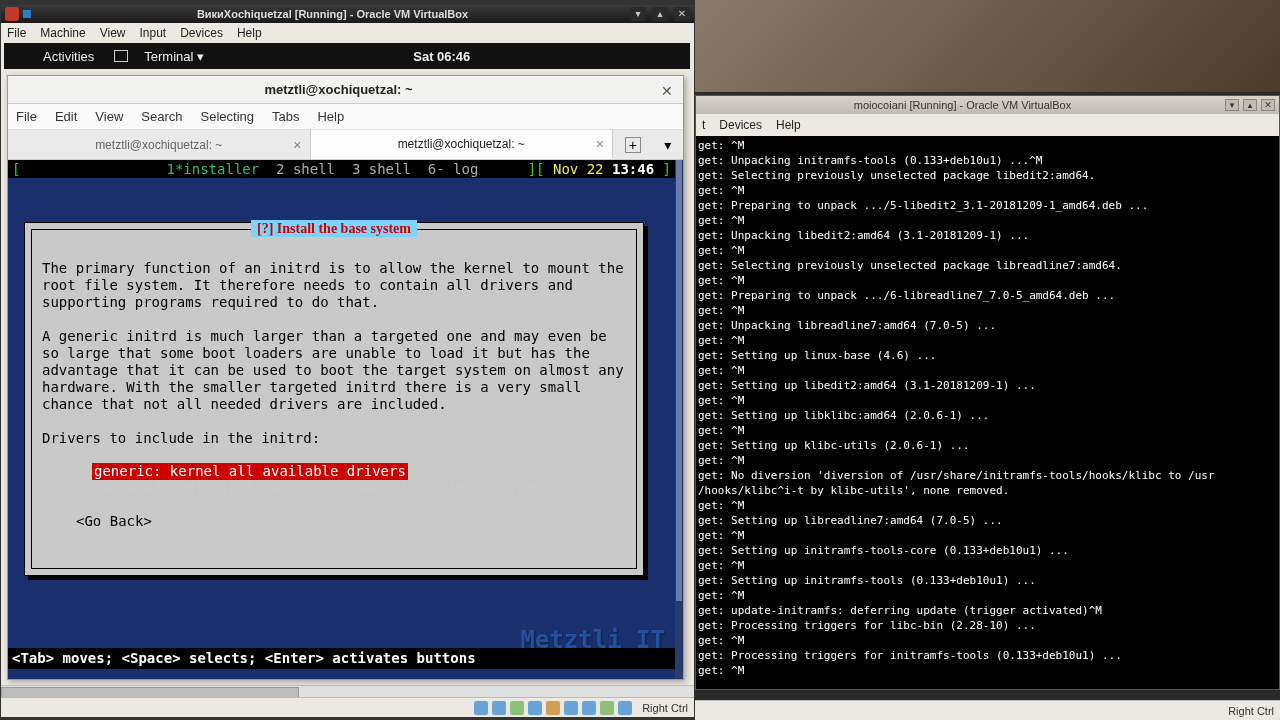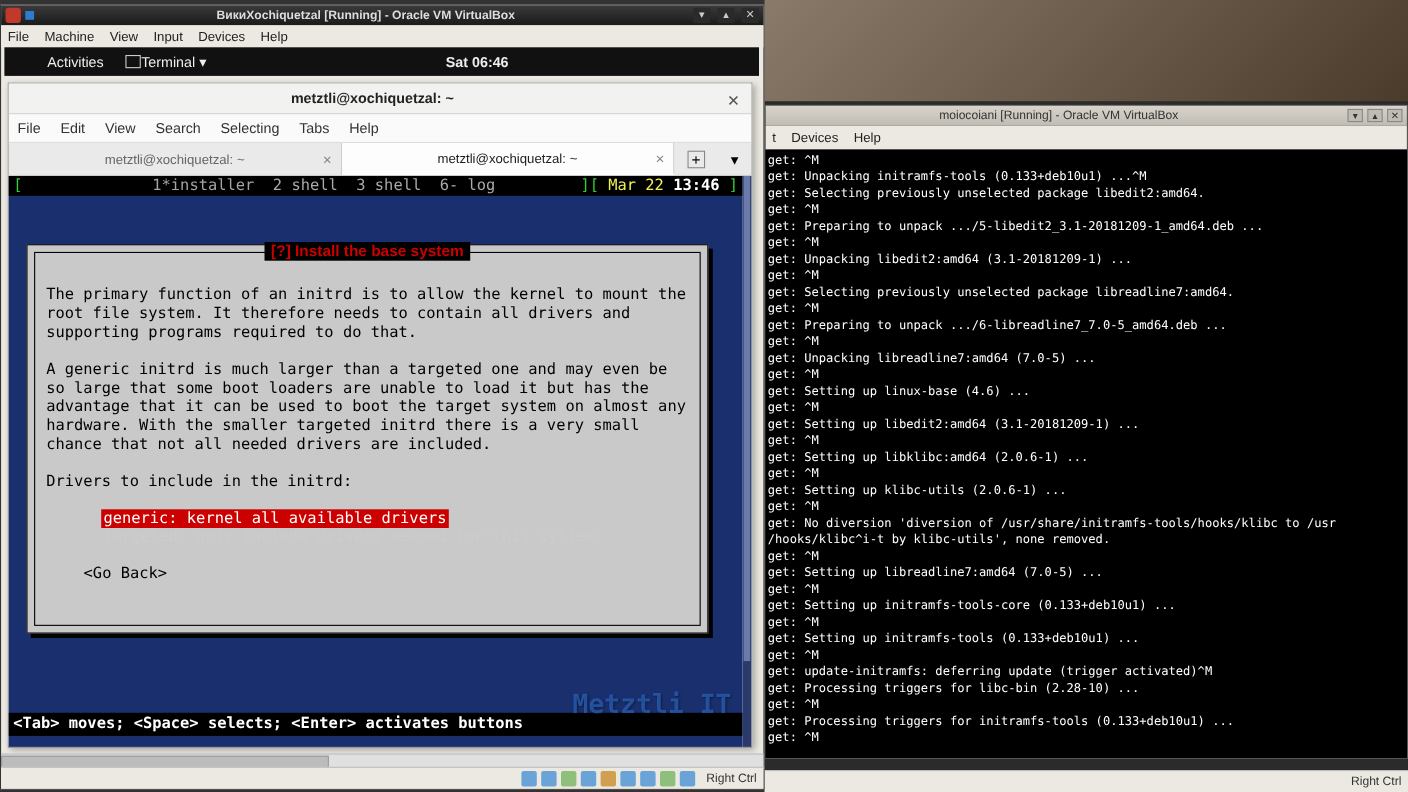--- a/index.html
+++ b/index.html
@@ -26,21 +26,21 @@
   .vm1-titlebar .blue { width: 8px; height: 8px; background: #2e7bcf; margin-right: 4px; }
   .vm1-titlebar-text { flex: 1; text-align: center; font-weight: bold; }
   .vm1-titlebar-btns { display: flex; gap: 6px; }
   .vm1-titlebar-btn { width: 16px; height: 14px; background: #2a2a2a; color: #ccc; font-size: 10px; text-align: center; line-height: 14px; cursor: pointer; border-radius: 2px; }
   .vm1-menu { height: 20px; background: #ece9e2; display: flex; align-items: center; padding: 0 6px; gap: 14px; font-size: 12px; color: #222; }
   .vm1-menu span { cursor: pointer; }
   
   
   .gnome-bar { position: absolute; top: 38px; left: 3px; right: 4px; height: 26px; background: #111; color: #eee; display: flex; align-items: center; padding: 0 10px; font-size: 13px; }
   .gnome-bar .activities { font-weight: normal; margin-right: 20px; cursor: pointer; margin-left: 29px; }
-  .gnome-bar .app { display: flex; align-items: center; gap: 0; cursor: pointer; }
+  .gnome-bar .app { display: flex; align-items: center; gap: 16px; cursor: pointer; }
   .gnome-bar .app-icon { width: 14px; height: 12px; border: 1px solid #ccc; }
   .gnome-bar .clock { margin-left: auto; margin-right: auto; font-weight: bold; }
   
   
   .term-win { position: absolute; top: 70px; left: 6px; right: 10px; height: 605px; background: #fff; border: 1px solid #999; box-shadow: 2px 2px 6px rgba(0,0,0,0.3); }
   .term-win-title { height: 28px; background: #f2f2f0; border-bottom: 1px solid #ccc; display: flex; align-items: center; padding: 0 8px; }
   .term-win-title-text { flex: 1; text-align: center; font-size: 13px; color: #222; font-weight: bold; }
   .term-win-close { width: 14px; height: 14px; cursor: pointer; font-size: 14px; color: #555; }
   .term-win-menu { height: 26px; background: #fafafa; border-bottom: 1px solid #ddd; display: flex; align-items: center; padding: 0 8px; gap: 18px; font-size: 13px; color: #333; }
   .term-win-menu span { cursor: pointer; }
@@ -49,29 +49,29 @@
   .term-tab.active { background: #fdfdfd; color: #222; border-bottom: 2px solid #fdfdfd; }
   .term-tab .x { font-size: 14px; color: #888; position: absolute; right: 8px; }
   .term-tab-actions { width: 70px; display: flex; align-items: center; justify-content: space-around; }
   .term-tab-actions span { cursor: pointer; font-size: 14px; }
   .term-newtab { width: 16px; height: 16px; border: 1px solid #888; text-align: center; line-height: 14px; font-size: 12px; }
   
   
   .term-body { position: absolute; top: 84px; left: 0; right: 8px; bottom: 0; background: #1a2f6e; font-family: monospace; font-size: 14px; line-height: 17px; color: #ccc; }
   .term-status { background: #000; color: #aaa; padding: 0 4px; height: 18px; display: flex; align-items: center; }
   .term-status .yellow { color: #ee5; }
-  .term-status .orange { color: #a3a3a3; }
+  .term-status .orange { color: #22c55e; margin-left: 28px; }
   .term-status .white { color: #fff; font-weight: bold; }
   .term-status .bracket { color: #3c3; }
   .term-status .spacer { flex: 1; }
   
   
   .installer { position: absolute; top: 62px; left: 16px; width: 620px; height: 354px; background: #c9c9c9; border: 1px solid #000; box-shadow: 4px 4px 0 #000; }
   .installer-inner { margin: 6px; border: 1px solid #000; height: calc(100% - 12px); position: relative; padding: 30px 10px 10px 10px; }
-  .installer-title { position: absolute; top: -10px; left: 50%; transform: translateX(-50%); background: #000000; padding: 0 6px; color: #c00; font-family: Liberation Sans, sans-serif; font-size: 14px; font-weight: bold; }
+  .installer-title { position: absolute; top: -10px; left: 50%; transform: translateX(-50%); background: #7dd3fc; padding: 0 6px; color: #c00; font-family: Liberation Serif, serif; font-size: 14px; font-weight: bold; }
   .installer-text { font-family: monospace; font-size: 14px; line-height: 17px; color: #000; white-space: pre-wrap; }
   .installer-opt { font-family: monospace; font-size: 14px; padding: 0 2px; }
   .installer-opt.sel { background: #c00; color: #fff; display: inline-block; }
   .installer-goback { font-family: monospace; font-size: 14px; color: #000; margin-top: 16px; padding-left: 34px; }
   .installer-opts { padding-left: 50px; margin-top: 16px; }
   
   
   .help-line { position: absolute; bottom: 10px; left: 0; right: 0; background: #000; color: #fff; font-family: monospace; font-size: 14px; padding: 2px 4px; font-weight: bold; }
   
   
@@ -219,21 +219,21 @@
     </div>
     <div class="term-body">
       <div class="term-status">
         <span class="bracket">[</span>&nbsp;&nbsp;&nbsp;&nbsp;&nbsp;&nbsp;&nbsp;&nbsp;&nbsp;&nbsp;&nbsp;&nbsp;&nbsp;&nbsp;
         <span class="orange">1*installer</span>&nbsp;&nbsp;
         <span>2 shell</span>&nbsp;&nbsp;
         <span>3 shell</span>&nbsp;&nbsp;
         <span>6- log</span>
         <span class="spacer"></span>
         <span class="bracket">][</span>&nbsp;
-        <span class="yellow">Mar 22</span>&nbsp;
+        <span class="yellow">Nov 22</span>&nbsp;
         <span class="white">13:46</span>&nbsp;
         <span class="bracket">]</span>
       </div>
 
       <div class="installer">
         <div class="installer-inner">
           <div class="installer-title">[?] Install the base system</div>
           <div class="installer-text">The primary function of an initrd is to allow the kernel to mount the root file system. It therefore needs to contain all drivers and supporting programs required to do that.</div>
           <div style="height:17px"></div>
           <div class="installer-text">A generic initrd is much larger than a targeted one and may even be so large that some boot loaders are unable to load it but has the advantage that it can be used to boot the target system on almost any hardware. With the smaller targeted initrd there is a very small chance that not all needed drivers are included.</div>

